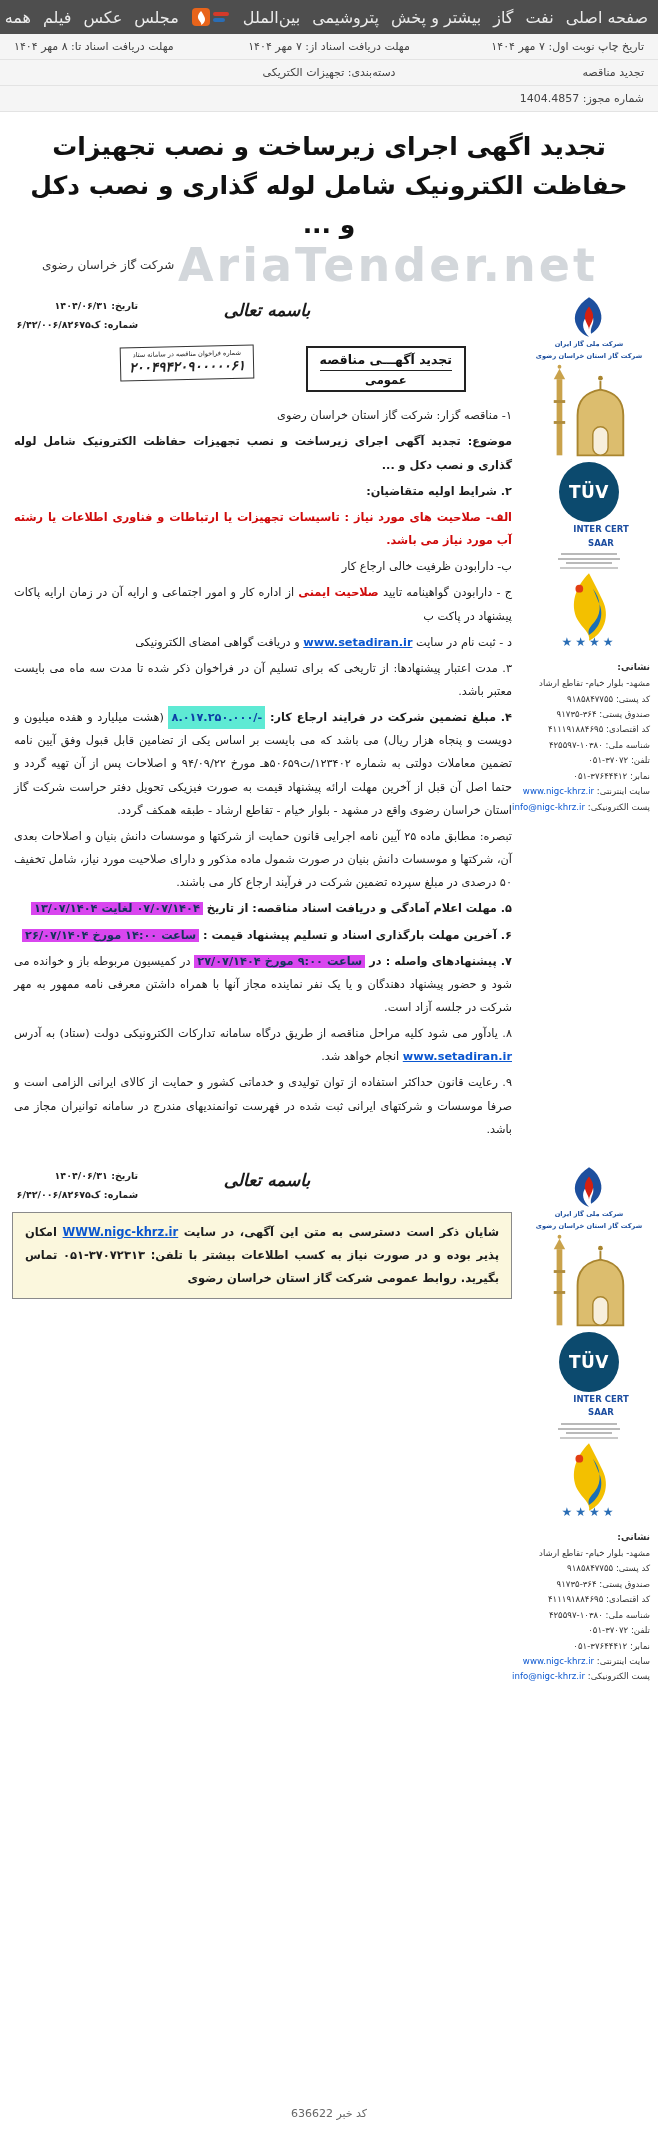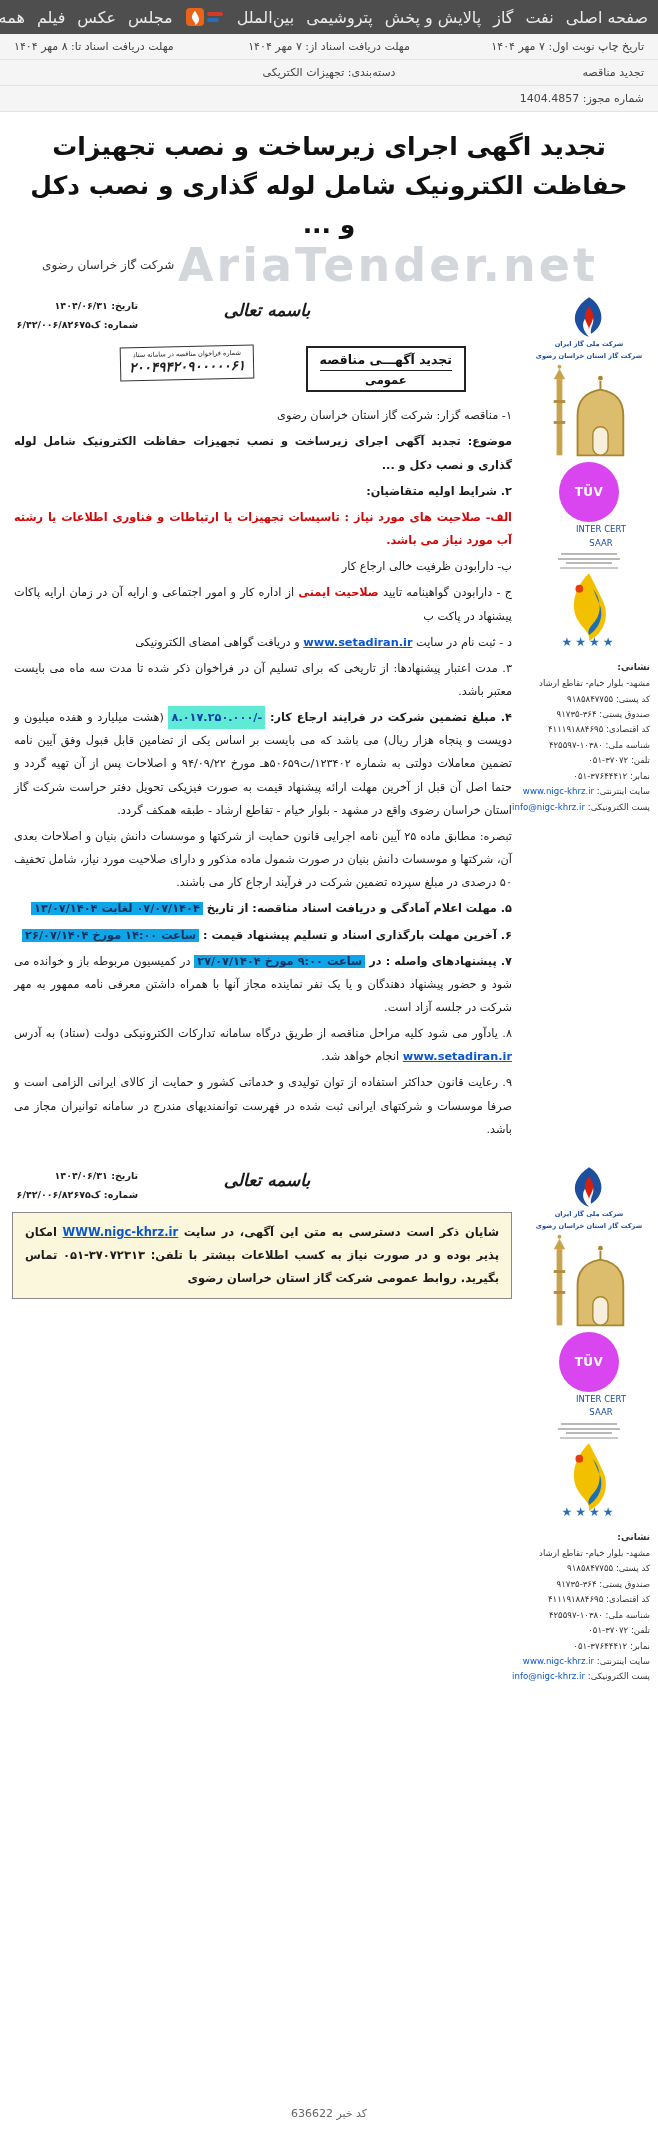--- a/index.html
+++ b/index.html
@@ -64,33 +64,33 @@
   .stamp .l2 { border-top: 1.5px solid #222; margin-top: 3px; padding-top: 2px; font-size: 11.5px; letter-spacing: 7px; }
   .sattad { border: 1.5px solid #333; padding: 3px 8px 5px; text-align: center; transform: rotate(-1.2deg); background: #fff; }
   .sattad .lbl { font-size: 6.6px; color: #222; }
   .sattad .num { font-size: 13.5px; font-weight: bold; font-style: italic; letter-spacing: 1.5px; direction: ltr; }
 
   .doc-text { padding: 4px 10px 12px 6px; font-size: 11.3px; line-height: 2.05; text-align: justify; color: #1c1c1c; }
   .doc-text p { margin-bottom: 3px; }
   .b { font-weight: bold; }
   .red { color: #cf0a0a; font-weight: bold; }
   .lnk { color: #0b57d0; font-weight: bold; text-decoration: underline; cursor: pointer; }
-  .hl { background: #0ea5e9; color: #14335c; font-weight: bold; padding: 0 3px; }
+  .hl { background: #d946ef; color: #14335c; font-weight: bold; padding: 0 3px; }
   .amount { background: #5eead4; color: #0d3fa6; font-weight: bold; padding: 0 3px; direction: ltr; display: inline-block; }
 
   
   .logo-blk { display: flex; flex-direction: column; align-items: center; gap: 2px; }
   .logo-cap { font-size: 6.6px; font-weight: bold; color: #1d4f9e; text-align: center; line-height: 1.5; }
   .tuv-circle {
     width: 60px; height: 60px; border-radius: 50%;
-    background: #d946ef; color: #fff;
+    background: #0c4a6e; color: #fff;
     display: flex; align-items: center; justify-content: center;
-    font-weight: bold; font-size: 12px; letter-spacing: 0.5px;
-  }
-  .tuv-sub { font-size: 8.5px; font-weight: normal; color: #1c4da0; text-align: center; line-height: 1.35; margin-left: 24px; }
+    font-weight: bold; font-size: 17px; letter-spacing: 0.5px;
+  }
+  .tuv-sub { font-size: 8.5px; font-weight: bold; color: #1c4da0; text-align: center; line-height: 1.35; margin-left: 24px; }
   .tuv-bars span { display: block; height: 2px; background: #b9b9b9; margin: 2.5px auto; }
   .tuv-bars .w1 { width: 56px; } .tuv-bars .w2 { width: 62px; } .tuv-bars .w3 { width: 46px; } .tuv-bars .w4 { width: 58px; background: #c9c9c9; }
   .stars { color: #2a6db5; font-size: 12px; letter-spacing: 3px; text-align: center; margin-top: -10px; }
 
   
   .contact {
     width: 186px; align-self: flex-start;
     font-size: 8.6px; color: #333; line-height: 1.8; text-align: right;
     margin-top: 10px;
   }
@@ -109,21 +109,21 @@
 </style>
 </head>
 <body>
 
 <div class="page">
 
   <nav class="navbar">
     <a class="nav-item">صفحه اصلی</a>
     <a class="nav-item">نفت</a>
     <a class="nav-item">گاز</a>
-    <a class="nav-item">پالایش و پخش</a>
+    <a class="nav-item">بیشتر و پخش</a>
     <a class="nav-item">پتروشیمی</a>
     <a class="nav-item">بین‌الملل</a>
     <span class="nav-logo">
       <svg width="40" height="24" viewBox="0 0 40 24">
         <rect x="1" y="3" width="18" height="18" rx="4" fill="#e8641b"></rect>
         <path d="M10 6 C7 9 6 12 8 15 C9 17 11 18 10 20 C14 18 15 14 13 11 C12 9 11 7 10 6Z" fill="#fff"></path>
         <rect x="22" y="7" width="16" height="4" rx="2" fill="#d43a2a"></rect>
         <rect x="22" y="13" width="12" height="4" rx="2" fill="#2a6db5"></rect>
       </svg>
     </span>

